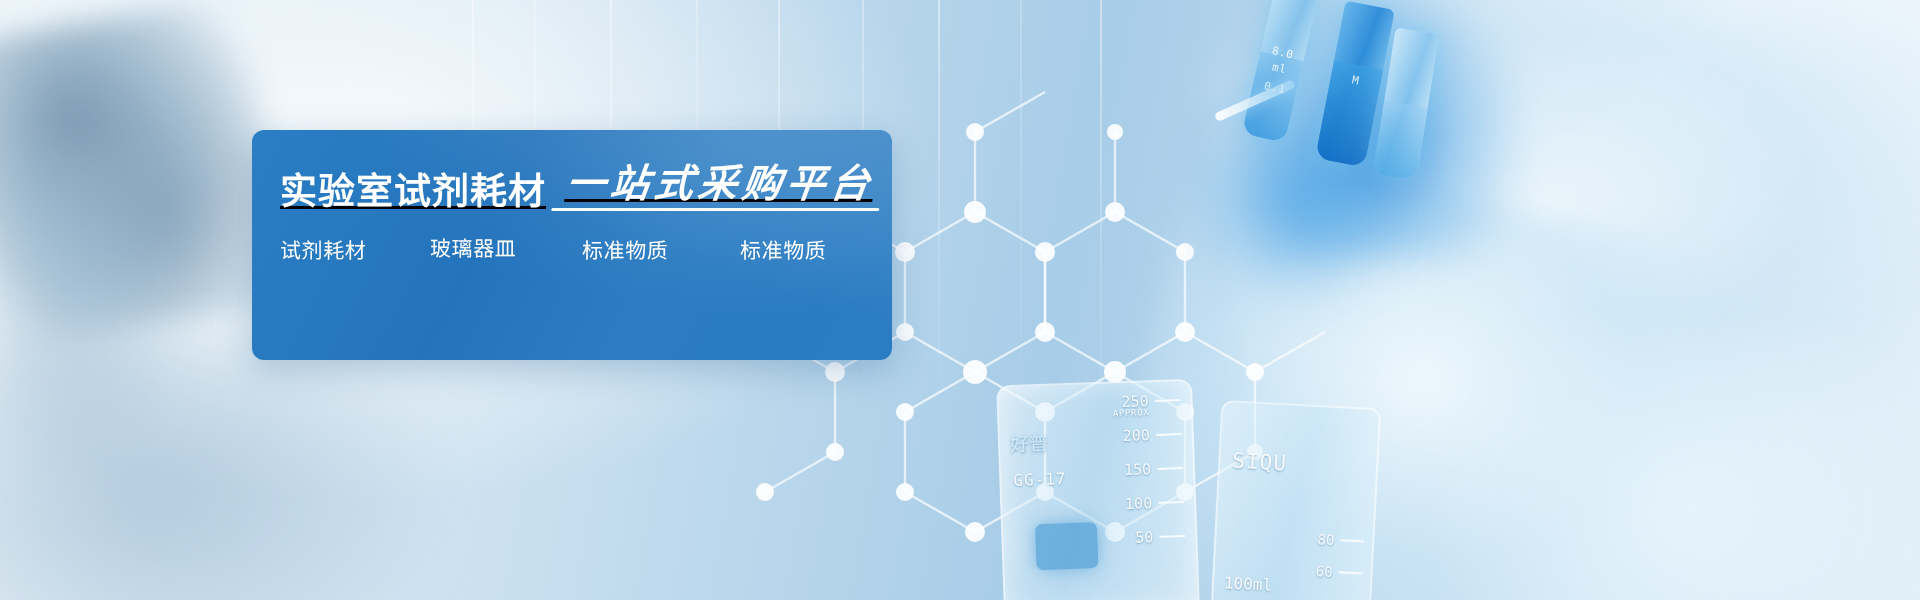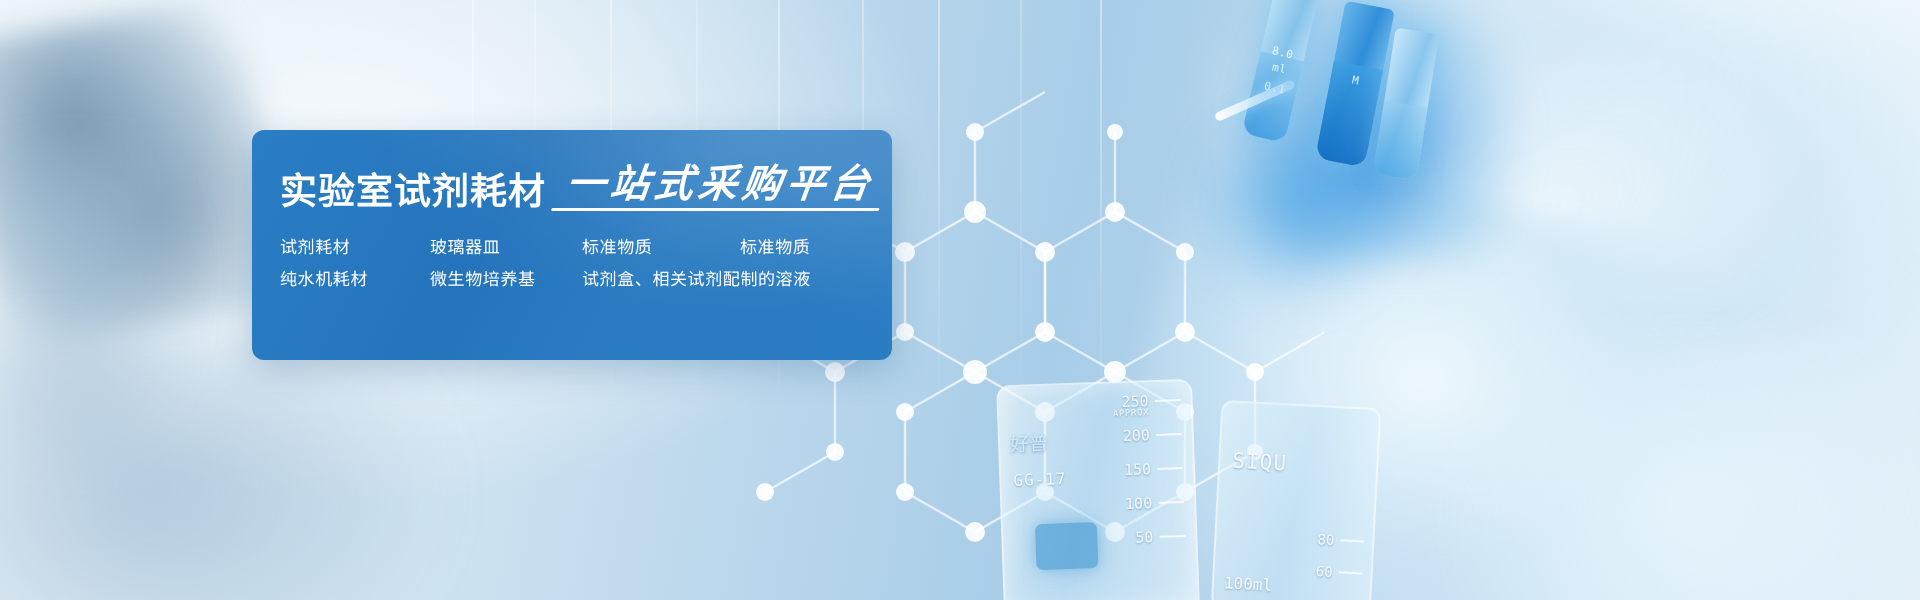--- a/index.html
+++ b/index.html
@@ -207,20 +207,21 @@
     background:
       linear-gradient(200deg,rgba(255,255,255,.10) 0%,rgba(255,255,255,0) 45%),
       radial-gradient(ellipse at 78% 8%, rgba(255,255,255,.10) 0%, rgba(255,255,255,0) 55%);
     pointer-events:none;
   }
   .panel-inner{position:relative;padding:34px 0 0 28px;}
 
   .headline{
     display:flex;align-items:flex-end;gap:14px;
     white-space:nowrap;
+    text-decoration:underline;
   }
   .headline .h-main{
     color:#ffffff;
     font-size:37px;
     font-weight:700;
     letter-spacing:1px;
     line-height:1;
   }
   .headline .h-script{
     position:relative;
@@ -240,26 +241,26 @@
   }
 
   .cats{margin-top:28px;}
   .cat-row{
     display:flex;
     margin-bottom:12px;
     white-space:nowrap;
   }
   .cat{
     color:#ffffff;
-    font-size:17px;
+    font-size:21px;
     letter-spacing:.6px;
     line-height:1.2;
   }
   .cat.w1{width:150px;}
-  .cat.w2{width:152px;}
+  .cat.w2{width:152px;font-family:Liberation Mono, monospace;}
   .cat.w3{width:158px;}
   .cat.wide{width:auto;}
 </style>
 </head>
 <body>
 
 <div class="banner">
 
   <div class="bg-base"></div>
   <div class="bg-glow-a"></div>
@@ -384,24 +385,19 @@
 
       <div class="cats">
 
         <div class="cat-row">
           <span class="cat w1">试剂耗材</span>
           <span class="cat w2">玻璃器皿</span>
           <span class="cat w3">标准物质</span>
           <span class="cat wide">标准物质</span>
         </div>
 
-        <div class="cat-row">
-          <span class="cat w1">纯水机耗材</span>
-          <span class="cat w2">微生物培养基</span>
-          <span class="cat wide">试剂盒、相关试剂配制的溶液</span>
-        </div>
 
 
       </div>
     </div>
   </div>
 
 </div>
 
 </body></html>

